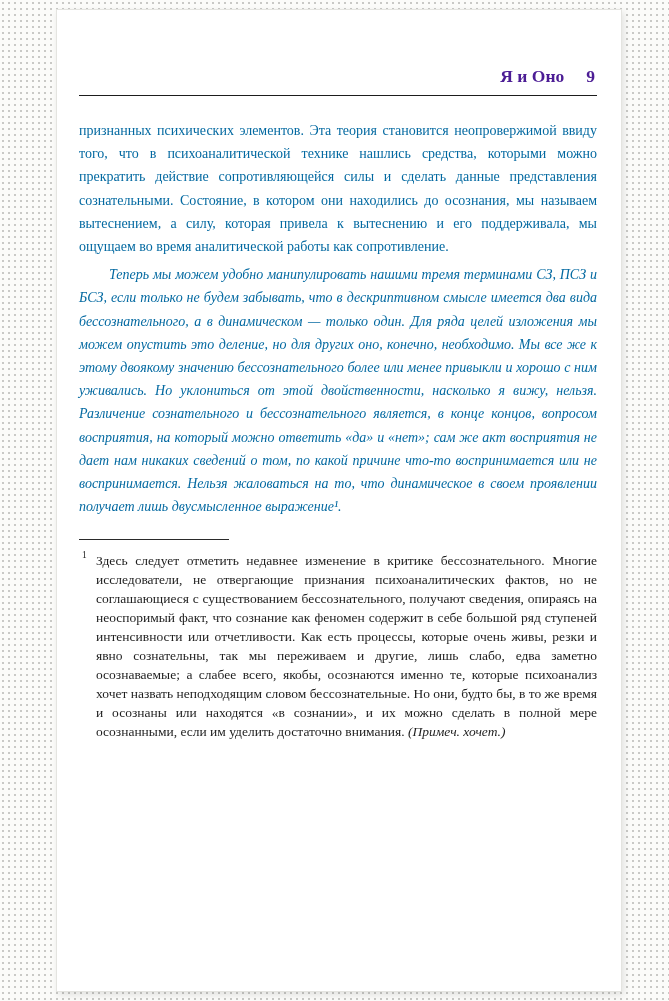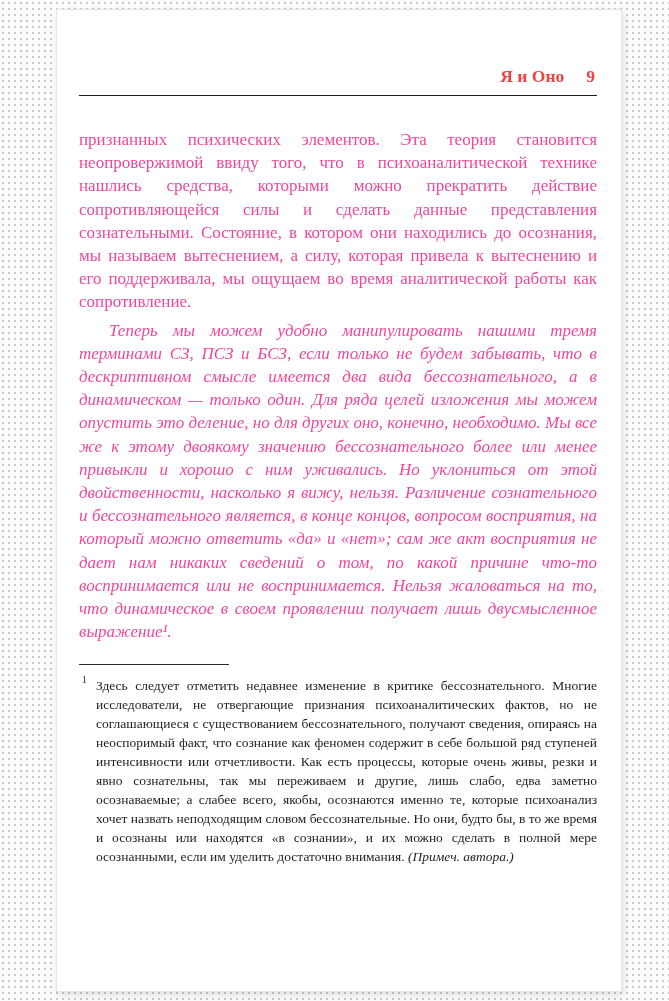--- a/index.html
+++ b/index.html
@@ -34,34 +34,34 @@
     padding: 56px 24px 0 22px;
   }
 
   .page-header {
     display: flex;
     justify-content: flex-end;
     align-items: flex-start;
     gap: 22px;
     font-weight: bold;
     font-size: 17.5px;
-    color: #ef4444;
+    color: #4c1d95;
     padding-right: 2px;
   }
 
   .header-rule {
     border-bottom: 1.6px solid #1d1d1d;
     margin-top: 8px;
   }
 
   .body-text {
-    margin-top: 32px;
-    font-size: 17px;
+    margin-top: 23px;
+    font-size: 14px;
     line-height: 23.2px;
-    color: #ec4899;
+    color: #0369a1;
     text-align: justify;
     hyphens: auto;
     -webkit-hyphens: auto;
   }
   .body-text p { margin: 0; }
   .para-indent {
     text-indent: 30px;
     margin-top: 5px !important;
     font-style: italic;
   }
@@ -107,17 +107,17 @@
     <main class="body-text">
       <p class="para para-continued">признанных психических элементов. Эта теория становится неопровержимой ввиду того, что в психоаналитической технике нашлись средства, которыми можно прекратить действие сопротивляющейся силы и сделать данные представления сознательными. Состояние, в котором они находились до осознания, мы называем вытеснением, а силу, которая привела к вытеснению и его поддерживала, мы ощущаем во время аналитической работы как сопротивление.</p>
       <p class="para para-indent">Теперь мы можем удобно манипулировать нашими тремя терминами СЗ, ПСЗ и БСЗ, если только не будем забывать, что в дескриптивном смысле имеется два вида бессознательного, а в динамическом — только один. Для ряда целей изложения мы можем опустить это деление, но для других оно, конечно, необходимо. Мы все же к этому двоякому значению бессознательного более или менее привыкли и хорошо с ним уживались. Но уклониться от этой двойственности, насколько я вижу, нельзя. Различение сознательного и бессознательного является, в конце концов, вопросом восприятия, на который можно ответить «да» и «нет»; сам же акт восприятия не дает нам никаких сведений о том, по какой причине что-то воспринимается или не воспринимается. Нельзя жаловаться на то, что динамическое в своем проявлении получает лишь двусмысленное выражение¹.</p>
     </main>
 
     <div class="footnote-rule"></div>
 
     <div class="footnote">
       <sup class="fn-marker">1</sup>
       <span class="fn-text">Здесь следует отметить недавнее изменение в критике бессознательного. Многие исследователи, не отвергающие признания психоаналитических фактов, но не соглашающиеся с существованием бессознательного, получают сведения, опираясь на неоспоримый факт, что сознание как феномен содержит в себе большой ряд ступеней интенсивности или отчетливости. Как есть процессы, которые очень живы, резки и явно сознательны, так мы переживаем и другие, лишь слабо, едва заметно осознаваемые; а слабее всего, якобы, осознаются именно те, которые психоанализ хочет назвать неподходящим словом бессознательные. Но они, будто бы, в то же время и осознаны или находятся «в сознании», и их можно сделать в полной мере осознанными, если им уделить достаточно внимания.</span>
-      <span class="fn-author">(Примеч. автора.)</span>
+      <span class="fn-author">(Примеч. хочет.)</span>
     </div>
 
   </div>
 </div>
 
 </body></html>

